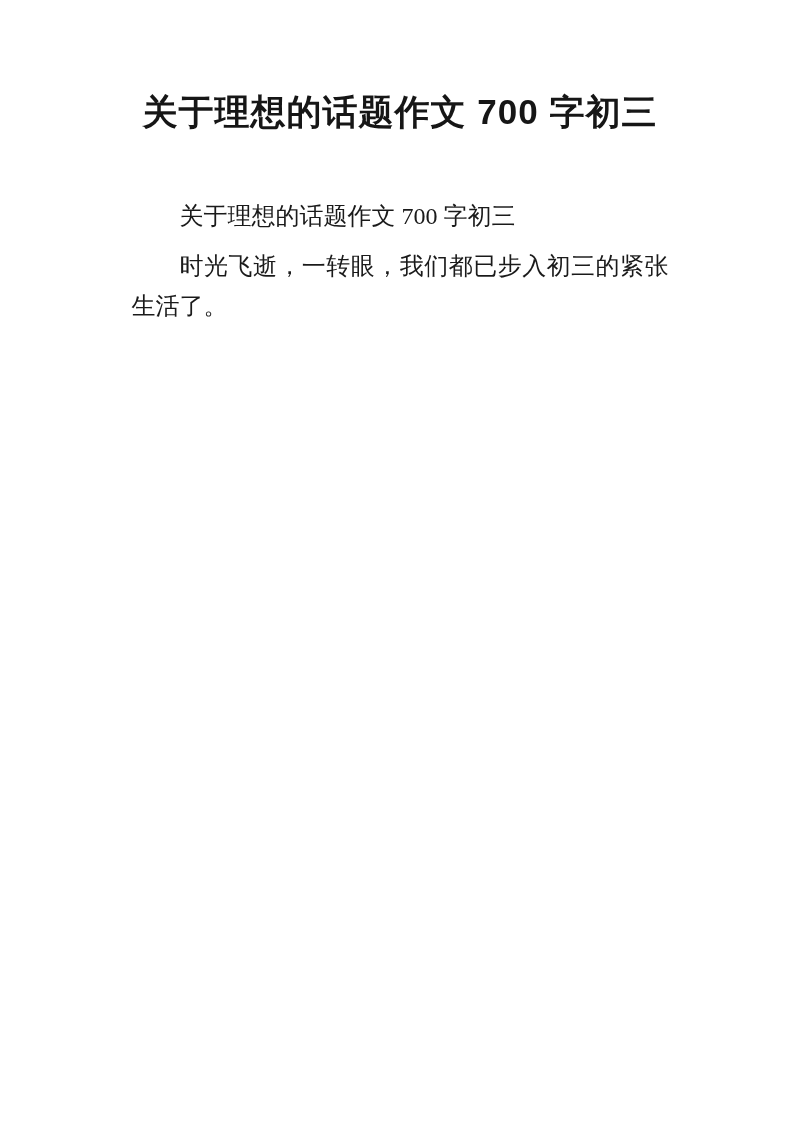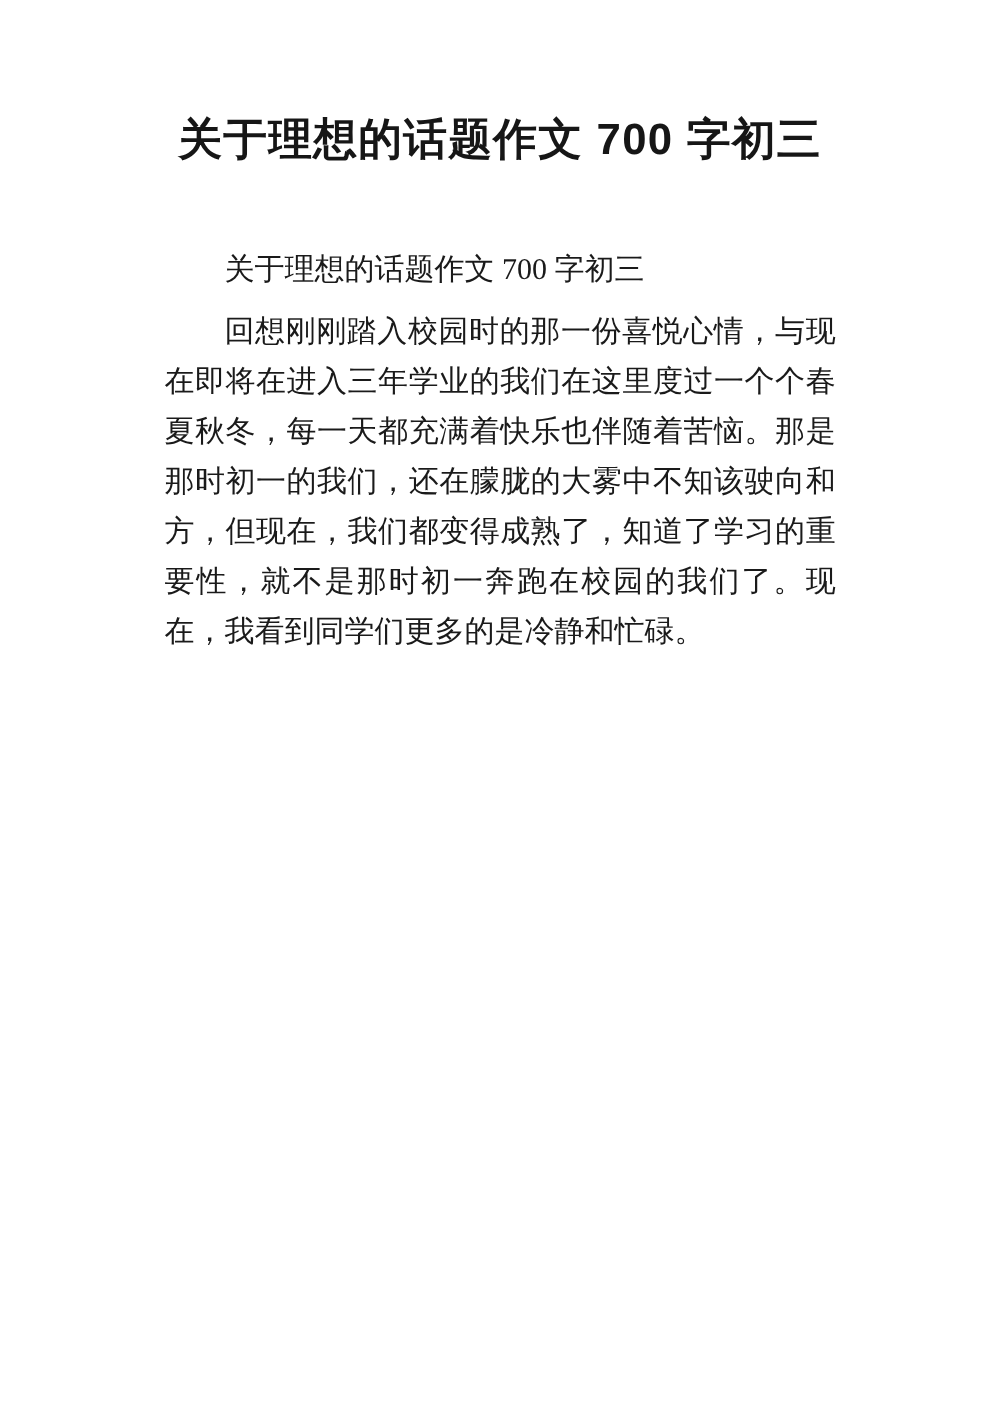--- a/index.html
+++ b/index.html
@@ -45,15 +45,15 @@
   }
 </style>
 </head>
 <body>
 
 <div class="page">
   <h1 class="doc-title">关于理想的话题作文 700 字初三</h1>
 
   <div class="doc-body">
     <p>关于理想的话题作文 700 字初三</p>
-    <p>回想刚刚踏入校园时的那一份喜悦心情，与现在即将在进入三年学业的我们在这里度过一个个春夏秋冬，每一天都充满着快乐也伴随着苦恼。那是那时初一的我们，还在朦胧的大雾中不知该驶向和方，但现在，我们都变得成熟了，知道了学习的重要性，就不是那时初一奔跑在校园的我们了。现在，我看到同学们更多的是冷静和忙碌。</p>
+    <p>时光飞逝，一转眼，我们都已步入初三的紧张生活了。</p>
   </div>
 </div>
 
 </body></html>

